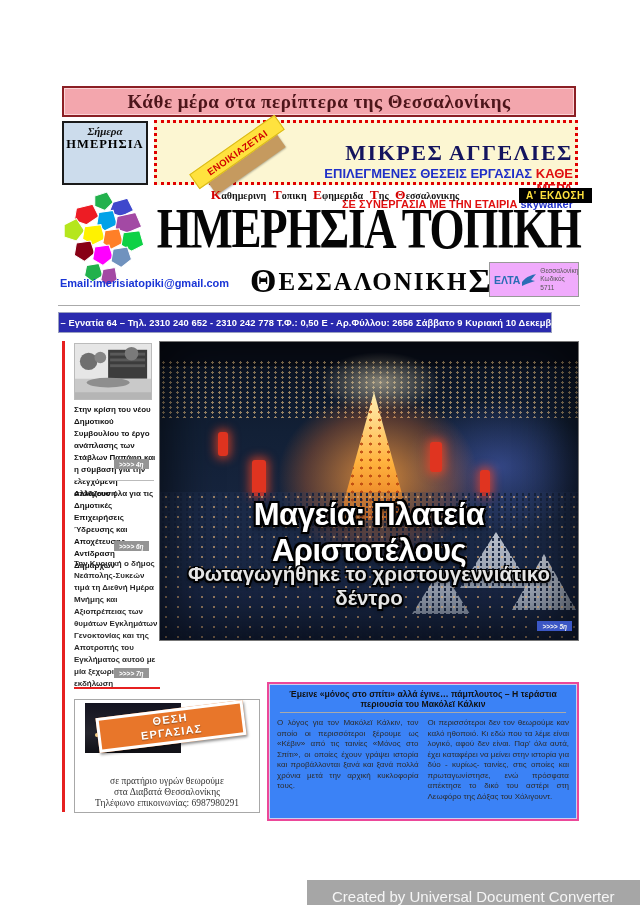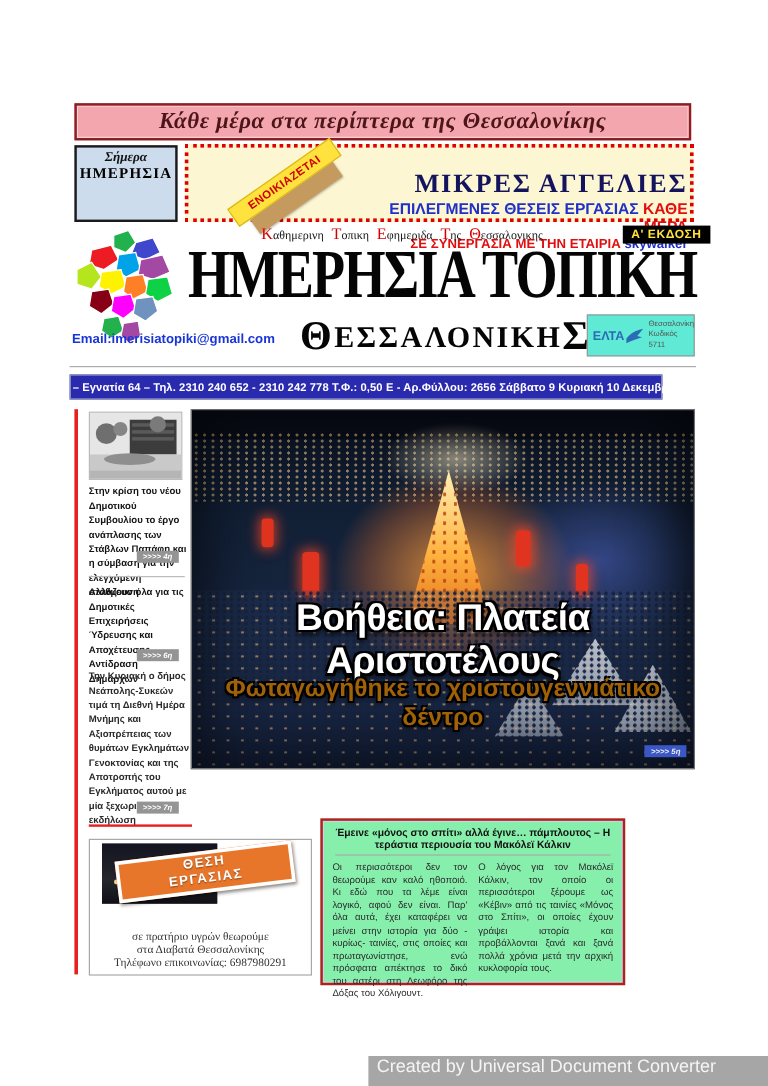--- a/index.html
+++ b/index.html
@@ -3,21 +3,21 @@
 <meta charset="utf-8">
 <style>
   * { margin:0; padding:0; box-sizing:border-box; }
   body { background:#ffffff; font-family:"Liberation Sans", sans-serif; }
   .page { position:relative; width:640px; height:905px; background:#fff; margin:0 auto; overflow:hidden; }
 
   
   .banner { position:absolute; left:62px; top:86px; width:514px; height:31px;
     background:#f3a6ad; border:2px solid #8b1f24; box-shadow: inset 0 0 0 1px #fbd3d6;
     display:flex; align-items:center; justify-content:center; }
-  .banner span { font-family:"Liberation Serif", serif; font-style:italic; font-weight:bold;
+  .banner span { font-family:"Liberation Serif", serif; font-weight:bold;
     font-size:19px; color:#4d151a; letter-spacing:.5px; }
 
   
   .pagesbox { position:absolute; left:62px; top:121px; width:86px; height:64px;
     background:#ccdcec; border:2px solid #1a1a1a; text-align:center; padding-top:2px; }
   .pagesbox .today { display:block; font-family:"Liberation Serif", serif; font-style:italic;
     font-weight:bold; font-size:11px; color:#111; }
   .pagesbox .count { display:block; font-family:"Liberation Serif", serif; font-weight:bold;
     font-size:33px; line-height:.92; color:#000; }
   .pagesbox .pages { display:block; font-family:"Liberation Serif", serif; font-weight:bold;
@@ -35,36 +35,36 @@
   .rent-yellow span { color:#d00000; font-weight:bold; font-size:9.5px; letter-spacing:.4px; }
   .cls-text { position:absolute; left:140px; top:18px; width:276px; text-align:right; }
   .cls-title { font-family:"Liberation Serif", serif; font-weight:bold; font-size:22px;
     color:#14145e; letter-spacing:1.5px; line-height:1.05; }
   .cls-l2 { font-size:13px; font-weight:bold; margin-top:2px; }
   .cls-l3 { font-size:11px; font-weight:bold; margin-top:2px; }
   .blue-t { color:#2030c8; } .red-t { color:#e01010; }
 
   
   .tagline { position:absolute; left:150px; top:187px; width:370px; text-align:center;
-    font-family:"Liberation Serif", serif; font-weight:normal; font-size:10px; color:#151515; }
+    font-family:"Liberation Serif", serif; font-weight:bold; font-size:10px; color:#151515; }
   .tagline .w { display:inline-block; margin:0 2px; }
   .tagline .w::first-letter { color:#d40000; font-size:13.5px; }
   .edition { position:absolute; left:519px; top:188px; background:#000; color:#ffe23e;
     font-weight:bold; font-size:10px; padding:2px 7px; letter-spacing:.5px; }
   .np-title { position:absolute; left:148px; top:196px; width:432px; text-align:center;
     font-family:"Liberation Serif", serif; font-weight:bold; font-size:47px; color:#050505;
     white-space:nowrap; letter-spacing:-1.5px; transform:scale(.96,1.22); transform-origin:top center; }
   .map-graphic { position:absolute; left:56px; top:190px; width:102px; height:102px; }
   .subtitle { position:absolute; left:250px; top:262px; width:240px; text-align:center;
     font-family:"Liberation Serif", serif; font-weight:bold; color:#050505; white-space:nowrap;
     letter-spacing:2px; }
   .subtitle .mid { font-size:25px; }
   .subtitle .big { font-size:34px; vertical-align:-2px; }
   .email { position:absolute; left:60px; top:277px; font-weight:bold; font-size:11px; color:#1a35d6;text-align:right; }
-  .elta { position:absolute; left:489px; top:262px; width:90px; height:35px; background:#5eead4;
+  .elta { position:absolute; left:489px; top:262px; width:90px; height:35px; background:#f0abfc;
     border:1px solid #999; display:flex; align-items:center; gap:3px; padding:2px 4px; }
   .elta-logo { display:flex; align-items:center; gap:1px; }
   .elta-logo .txt { color:#2a6db5; font-weight:bold; font-size:10.5px; }
   .elta-info { font-size:6.5px; color:#555; line-height:1.3; }
 
   .rule { position:absolute; left:58px; top:305px; width:522px; height:1px; background:#aaa; }
 
   
   .infobar { position:absolute; left:58px; top:312px; width:494px; height:21px;
     background:#2a2aae; border:1px solid #9aa0c0; display:flex; align-items:center;
@@ -141,45 +141,45 @@
   .ph-te3 { left:252px; top:226px; width:58px; height:46px; opacity:.8; }
   .ph-crowd { left:0; right:0; top:150px; bottom:0; background-color:rgba(45,65,105,.22);
     background-image:radial-gradient(circle 1.3px, rgba(22,35,62,.95) 0 1.3px, transparent 1.5px),
       radial-gradient(circle 1px, rgba(255,195,125,.55) 0 1px, transparent 1.2px);
     background-size:6px 5px, 12px 10px; }
   .ph-vignette { inset:0; box-shadow:inset 0 0 46px 12px rgba(0,0,0,.6); }
   .headline1 { position:absolute; left:0; top:155px; width:100%; text-align:center;
     font-weight:bold; font-size:31px; color:#fff; letter-spacing:-.5px;
     text-shadow:-2px -2px 0 #000, 2px -2px 0 #000, -2px 2px 0 #000, 2px 2px 0 #000, 0 3px 5px #000; }
   .headline2 { position:absolute; left:0; top:220px; width:100%; text-align:center;
-    font-weight:bold; font-size:20.5px; color:#a16207;
+    font-weight:bold; font-size:20.5px; color:#e5e5e5;
     text-shadow:-1.5px -1.5px 0 #000, 1.5px -1.5px 0 #000, -1.5px 1.5px 0 #000, 1.5px 1.5px 0 #000, 0 2px 4px #000; }
   .ph-badge { position:absolute; right:6px; bottom:9px; background:#3b57c5; color:#f2f2f2;
     font-style:italic; font-weight:bold; font-size:6.5px; padding:1.5px 5px; }
 
   
   .strip { position:absolute; left:159px; top:648px; width:420px; height:30px;
     background:#f4a6ad; border:2px solid #c23b44; display:flex; align-items:center;
     justify-content:center; }
   .strip .txt { font-weight:bold; font-size:19px; color:#0a0a0a; letter-spacing:-.2px; }
   .strip .bdg { position:absolute; right:10px; top:7px; background:#7c3a3a; color:#fff;
     font-style:italic; font-weight:bold; font-size:6.5px; padding:2px 6px; }
 
   
-  .article { position:absolute; left:267px; top:682px; width:254px; height:139px;
-    background:#86efac; border:2px solid #b91c1c; box-shadow:0 0 0 1px #c9cfee inset;
+  .article { position:absolute; left:267px; top:682px; width:312px; height:139px;
+    background:#3b82f6; border:2px solid #ec4899; box-shadow:0 0 0 1px #c9cfee inset;
     padding:5px 8px 4px 8px; }
   .art-title { text-align:center; font-weight:bold; font-size:8.8px; color:#111;
     transform:scaleX(.98); border-bottom:1px solid #aaa; padding-bottom:3px; margin-bottom:5px; }
   .art-cols { display:flex; gap:9px; }
   .art-col { width:50%; font-size:8px; line-height:1.32; color:#2c2c2c; text-align:justify; }
 
   
   .watermark { position:absolute; left:307px; top:880px; width:333px; height:25px;
-    background:rgba(150,150,150,.85); display:flex; align-items:flex-start; padding-left:7px; }
+    background:rgba(150,150,150,.85); display:flex; align-items:flex-end; padding-left:25px; }
   .watermark span { color:#f5f5f5; font-size:15px; }
 </style>
 </head>
 <body>
 
 <div class="page">
 
   <div class="banner">
     <span>Κάθε μέρα στα περίπτερα της Θεσσαλονίκης</span>
   </div>
@@ -313,31 +313,31 @@
     <div class="ph ph-treedots"></div>
     <div class="ph ph-lantern ph-la1"></div>
     <div class="ph ph-lantern ph-la2"></div>
     <div class="ph ph-lantern ph-la3"></div>
     <div class="ph ph-lantern ph-la4"></div>
     <div class="ph ph-tent ph-te1"></div>
     <div class="ph ph-tent ph-te2"></div>
     <div class="ph ph-tent ph-te3"></div>
     <div class="ph ph-crowd"></div>
     <div class="ph ph-vignette"></div>
-    <div class="headline1">Βοήθεια: Πλατεία Αριστοτέλους</div>
+    <div class="headline1">Μαγεία: Πλατεία Αριστοτέλους</div>
     <div class="headline2">Φωταγωγήθηκε το χριστουγεννιάτικο δέντρο</div>
     <div class="ph-badge">&gt;&gt;&gt;&gt; 5η</div>
   </div>
 
 
   <div class="article">
     <div class="art-title">Έμεινε «μόνος στο σπίτι» αλλά έγινε… πάμπλουτος – Η τεράστια περιουσία του Μακόλεϊ Κάλκιν</div>
     <div class="art-cols">
+      <div class="art-col">Ο λόγος για τον Μακόλεϊ Κάλκιν, τον οποίο οι περισσότεροι ξέρουμε ως «Κέβιν» από τις ταινίες «Μόνος στο Σπίτι», οι οποίες έχουν γράψει ιστορία και προβάλλονται ξανά και ξανά πολλά χρόνια μετά την αρχική κυκλοφορία τους.</div>
       <div class="art-col">Οι περισσότεροι δεν τον θεωρούμε καν καλό ηθοποιό. Κι εδώ που τα λέμε είναι λογικό, αφού δεν είναι. Παρ' όλα αυτά, έχει καταφέρει να μείνει στην ιστορία για δύο - κυρίως- ταινίες, στις οποίες και πρωταγωνίστησε, ενώ πρόσφατα απέκτησε το δικό του αστέρι στη Λεωφόρο της Δόξας του Χόλιγουντ.</div>
-      <div class="art-col">Ο λόγος για τον Μακόλεϊ Κάλκιν, τον οποίο οι περισσότεροι ξέρουμε ως «Κέβιν» από τις ταινίες «Μόνος στο Σπίτι», οι οποίες έχουν γράψει ιστορία και προβάλλονται ξανά και ξανά πολλά χρόνια μετά την αρχική κυκλοφορία τους.</div>
     </div>
   </div>
 
   <div class="watermark">
     <span>Created by Universal Document Converter</span>
   </div>
 
 </div>
 
 </body></html>

